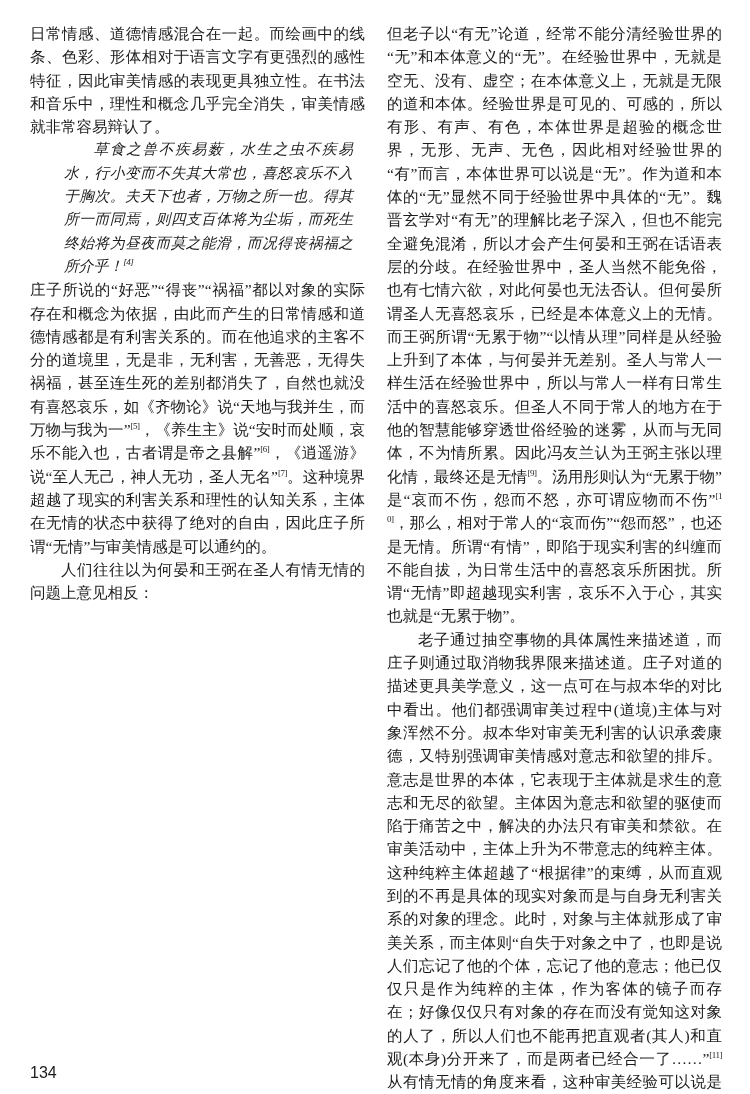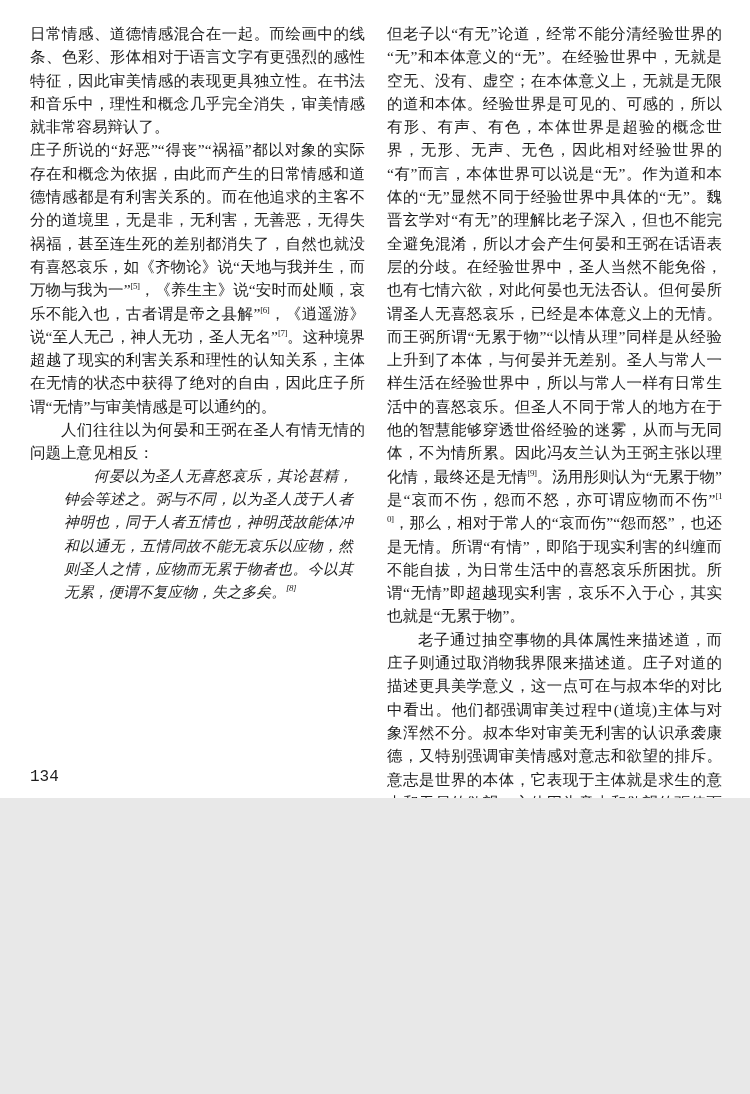--- a/index.html
+++ b/index.html
@@ -3,21 +3,21 @@
 <meta charset="utf-8">
 <style>
   html, body {
     margin: 0;
     padding: 0;
     background: #e8e8e8;
   }
   .page {
     position: relative;
     width: 750px;
-    height: 798px;
+    height: 1094px;
     margin: 0 auto;
     background: #ffffff;
     overflow: hidden;
     font-family: "Liberation Serif", "DejaVu Serif", serif;
     color: #1c1c1c;
   }
   .columns {
     display: flex;
     gap: 22px;
     padding: 22px 28px 0 30px;
@@ -49,34 +49,34 @@
     font-size: 9px;
     line-height: 0;
     vertical-align: super;
     letter-spacing: -0.5px;
   }
   .page-number {
     position: absolute;
     left: 30px;
     bottom: 12px;
     font-size: 16px;
-    font-family: Liberation Mono, monospace;
+    font-family: Liberation Sans, sans-serif;
     color: #1c1c1c;
   }
 </style>
 </head>
 <body>
 
 <div class="page">
   <div class="columns">
     <div class="column">
         <p class="para">日常情感、道德情感混合在一起。而绘画中的线条、色彩、形体相对于语言文字有更强烈的感性特征，因此审美情感的表现更具独立性。在书法和音乐中，理性和概念几乎完全消失，审美情感就非常容易辩认了。</p>
+        <p class="quote">草食之兽不疾易薮，水生之虫不疾易水，行小变而不失其大常也，喜怒哀乐不入于胸次。夫天下也者，万物之所一也。得其所一而同焉，则四支百体将为尘垢，而死生终始将为昼夜而莫之能滑，而况得丧祸福之所介乎！<sup class="fnref">[4]</sup></p>
         <p class="para">庄子所说的“好恶”“得丧”“祸福”都以对象的实际存在和概念为依据，由此而产生的日常情感和道德情感都是有利害关系的。而在他追求的主客不分的道境里，无是非，无利害，无善恶，无得失祸福，甚至连生死的差别都消失了，自然也就没有喜怒哀乐，如《齐物论》说“天地与我并生，而万物与我为一”<sup class="fnref">[5]</sup>，《养生主》说“安时而处顺，哀乐不能入也，古者谓是帝之县解”<sup class="fnref">[6]</sup>，《逍遥游》说“至人无己，神人无功，圣人无名”<sup class="fnref">[7]</sup>。这种境界超越了现实的利害关系和理性的认知关系，主体在无情的状态中获得了绝对的自由，因此庄子所谓“无情”与审美情感是可以通约的。</p>
         <p class="para indent">人们往往以为何晏和王弼在圣人有情无情的问题上意见相反：</p>
-        <p class="quote">何晏以为圣人无喜怒哀乐，其论甚精，钟会等述之。弼与不同，以为圣人茂于人者神明也，同于人者五情也，神明茂故能体冲和以通无，五情同故不能无哀乐以应物，然则圣人之情，应物而无累于物者也。今以其无累，便谓不复应物，失之多矣。<sup class="fnref">[8]</sup></p>
       </div>
     <div class="column">
         <p class="para">但老子以“有无”论道，经常不能分清经验世界的“无”和本体意义的“无”。在经验世界中，无就是空无、没有、虚空；在本体意义上，无就是无限的道和本体。经验世界是可见的、可感的，所以有形、有声、有色，本体世界是超验的概念世界，无形、无声、无色，因此相对经验世界的“有”而言，本体世界可以说是“无”。作为道和本体的“无”显然不同于经验世界中具体的“无”。魏晋玄学对“有无”的理解比老子深入，但也不能完全避免混淆，所以才会产生何晏和王弼在话语表层的分歧。在经验世界中，圣人当然不能免俗，也有七情六欲，对此何晏也无法否认。但何晏所谓圣人无喜怒哀乐，已经是本体意义上的无情。而王弼所谓“无累于物”“以情从理”同样是从经验上升到了本体，与何晏并无差别。圣人与常人一样生活在经验世界中，所以与常人一样有日常生活中的喜怒哀乐。但圣人不同于常人的地方在于他的智慧能够穿透世俗经验的迷雾，从而与无同体，不为情所累。因此冯友兰认为王弼主张以理化情，最终还是无情<sup class="fnref">[9]</sup>。汤用彤则认为“无累于物”是“哀而不伤，怨而不怒，亦可谓应物而不伤”<sup class="fnref">[10]</sup>，那么，相对于常人的“哀而伤”“怨而怒”，也还是无情。所谓“有情”，即陷于现实利害的纠缠而不能自拔，为日常生活中的喜怒哀乐所困扰。所谓“无情”即超越现实利害，哀乐不入于心，其实也就是“无累于物”。</p>
         <p class="para indent">老子通过抽空事物的具体属性来描述道，而庄子则通过取消物我界限来描述道。庄子对道的描述更具美学意义，这一点可在与叔本华的对比中看出。他们都强调审美过程中(道境)主体与对象浑然不分。叔本华对审美无利害的认识承袭康德，又特别强调审美情感对意志和欲望的排斥。意志是世界的本体，它表现于主体就是求生的意志和无尽的欲望。主体因为意志和欲望的驱使而陷于痛苦之中，解决的办法只有审美和禁欲。在审美活动中，主体上升为不带意志的纯粹主体。这种纯粹主体超越了“根据律”的束缚，从而直观到的不再是具体的现实对象而是与自身无利害关系的对象的理念。此时，对象与主体就形成了审美关系，而主体则“自失于对象之中了，也即是说人们忘记了他的个体，忘记了他的意志；他已仅仅只是作为纯粹的主体，作为客体的镜子而存在；好像仅仅只有对象的存在而没有觉知这对象的人了，所以人们也不能再把直观者(其人)和直观(本身)分开来了，而是两者已经合一了……”<sup class="fnref">[11]</sup>从有情无情的角度来看，这种审美经验可以说是“无情”的。</p>
       </div>
   </div>
   <div class="page-number">134</div>
 </div>
 
 </body></html>

